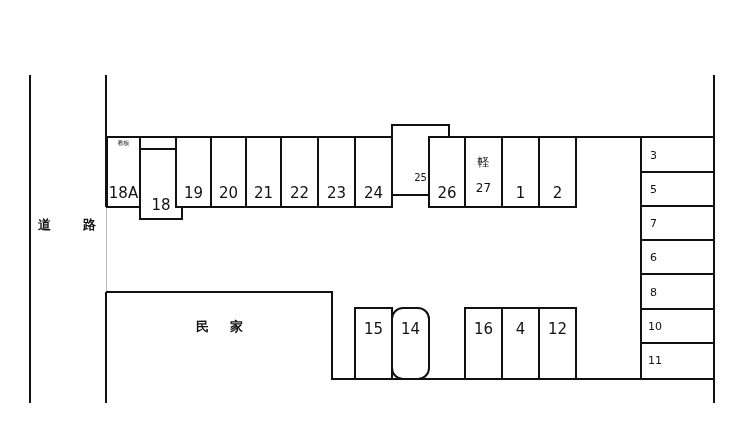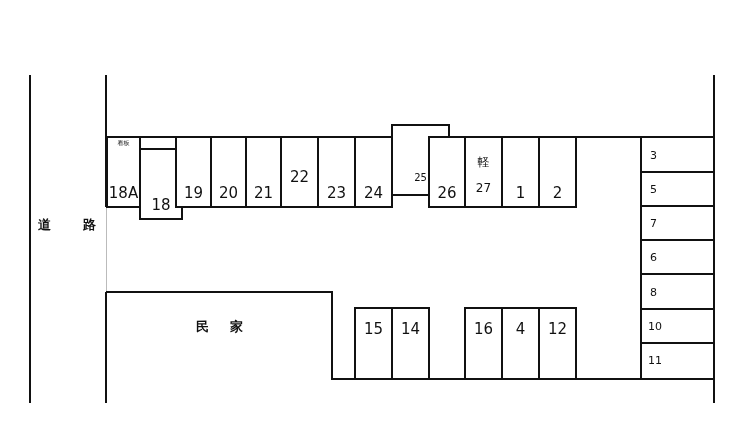--- a/index.html
+++ b/index.html
@@ -43,21 +43,21 @@
 <div class="cell" style="left:175px; top:136px; width:37px; height:72px;">
   <span class="num" style="top:46px;">19</span>
 </div>
 <div class="cell" style="left:210px; top:136px; width:37px; height:72px;">
   <span class="num" style="top:46px;">20</span>
 </div>
 <div class="cell" style="left:245px; top:136px; width:37px; height:72px;">
   <span class="num" style="top:46px;">21</span>
 </div>
 <div class="cell" style="left:280px; top:136px; width:39px; height:72px;">
-  <span class="num" style="top:30px;">22</span>
+  <span class="num" style="top:46px;">22</span>
 </div>
 <div class="cell" style="left:317px; top:136px; width:39px; height:72px;">
   <span class="num" style="top:46px;">23</span>
 </div>
 <div class="cell" style="left:354px; top:136px; width:39px; height:72px;">
   <span class="num" style="top:46px;">24</span>
 </div>
 <div class="cell" style="left:391px; top:124px; width:59px; height:72px;">
   <span class="num" style="top:46px; font-size:10px;">25</span>
 </div>
@@ -93,21 +93,21 @@
 <div class="cell" style="left:640px; top:308px; width:75px; height:36px;">
   <span class="rnum" style="top:10px; left:6px;">10</span>
 </div>
 <div class="cell" style="left:640px; top:342px; width:75px; height:38px;">
   <span class="rnum" style="top:10px; left:6px;">11</span>
 </div>
 
 <div class="cell" style="left:354px; top:307px; width:39px; height:73px;">
   <span class="num" style="top:11px;">15</span>
 </div>
-<div class="cell" style="left:391px; top:307px; width:39px; height:73px;">
+<div class="cell" style="left:391px; top:307px; width:39px; height:73px;border-radius:12px;">
   <span class="num" style="top:11px;">14</span>
 </div>
 <div class="cell" style="left:428px; top:307px; width:38px; height:73px;margin-left:44px;">
   <span class="num" style="top:11px;">17</span>
 </div>
 <div class="cell" style="left:464px; top:307px; width:39px; height:73px;">
   <span class="num" style="top:11px;">16</span>
 </div>
 <div class="cell" style="left:501px; top:307px; width:39px; height:73px;">
   <span class="num" style="top:11px;">4</span>

